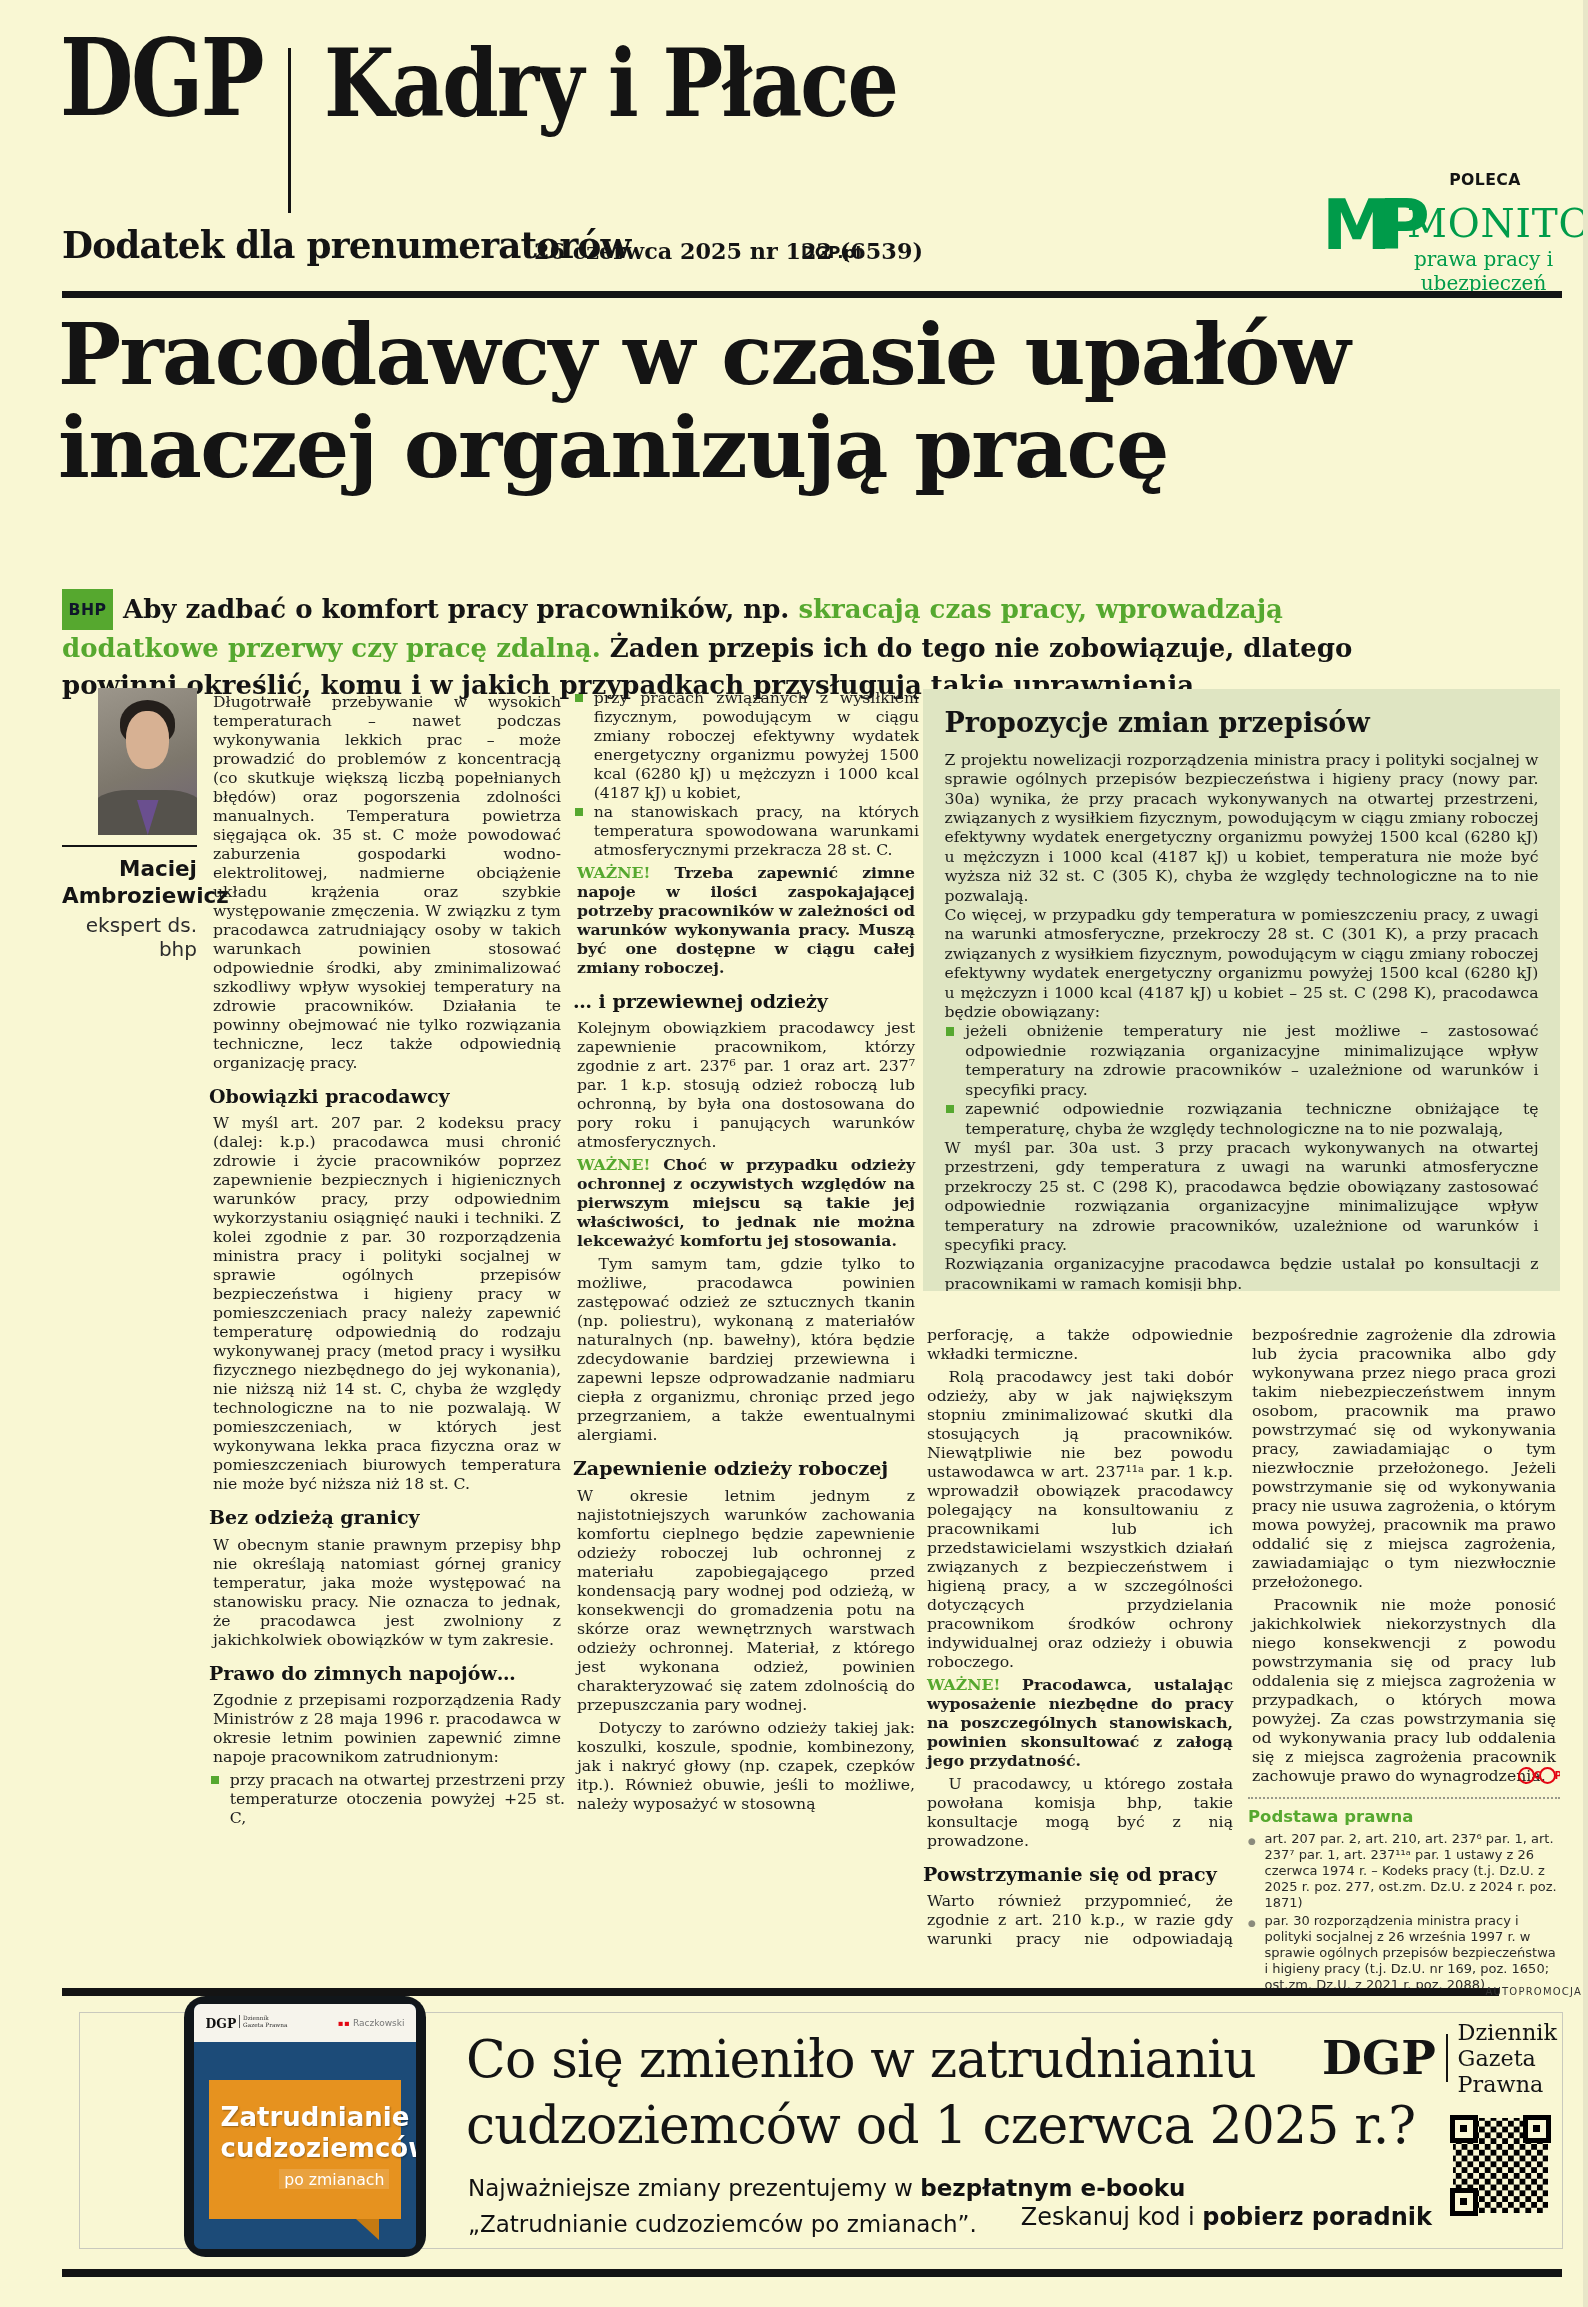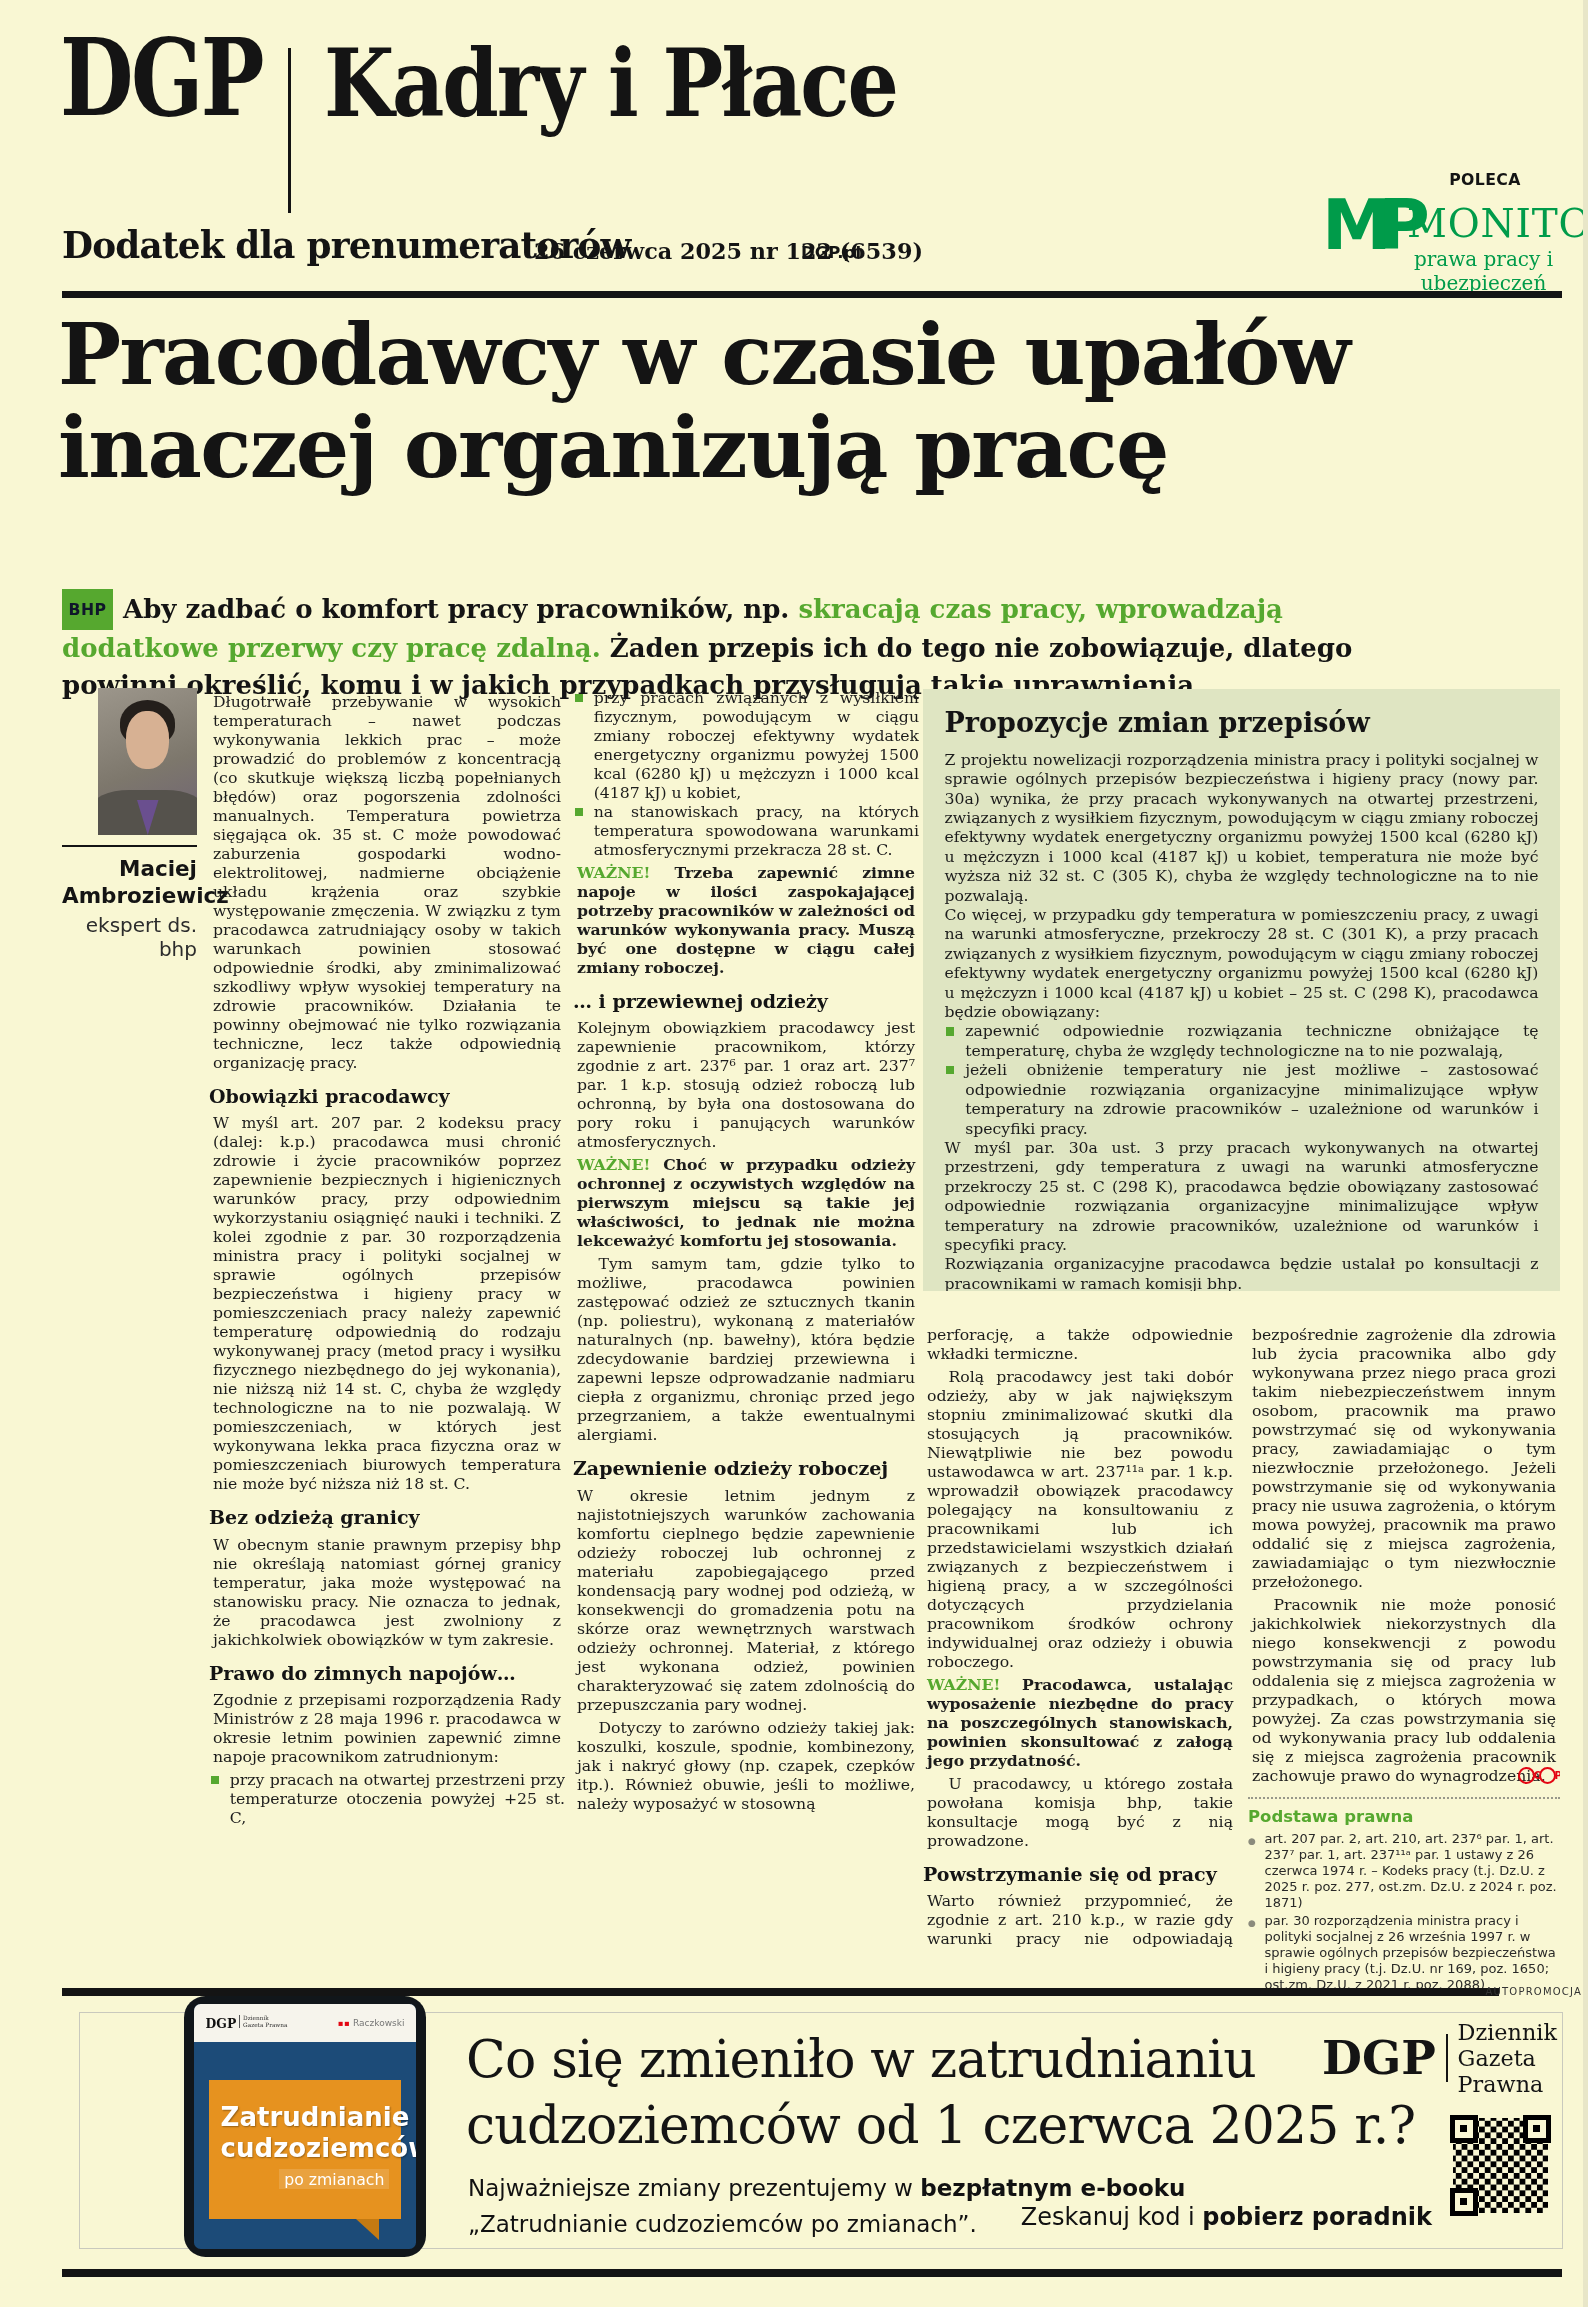--- a/index.html
+++ b/index.html
@@ -201,22 +201,22 @@
     <h3>Zapewnienie odzieży roboczej</h3>
     <p>W okresie letnim jednym z najistotniejszych warunków zachowania komfortu cieplnego będzie zapewnienie odzieży roboczej lub ochronnej z materiału zapobiegającego przed kondensacją pary wodnej pod odzieżą, w konsekwencji do gromadzenia potu na skórze oraz wewnętrznych warstwach odzieży ochronnej. Materiał, z którego jest wykonana odzież, powinien charakteryzować się zatem zdolnością do przepuszczania pary wodnej.</p>
     <p class="ind">Dotyczy to zarówno odzieży takiej jak: koszulki, koszule, spodnie, kombinezony, jak i nakryć głowy (np. czapek, czepków itp.). Również obuwie, jeśli to możliwe, należy wyposażyć w stosowną</p>
   </div>
 
   <div class="abs infobox">
     <h2>Propozycje zmian przepisów</h2>
     <p>Z projektu nowelizacji rozporządzenia ministra pracy i polityki socjalnej w sprawie ogólnych przepisów bezpieczeństwa i higieny pracy (nowy par. 30a) wynika, że przy pracach wykonywanych na otwartej przestrzeni, związanych z wysiłkiem fizycznym, powodującym w ciągu zmiany roboczej efektywny wydatek energetyczny organizmu powyżej 1500 kcal (6280 kJ) u mężczyzn i 1000 kcal (4187 kJ) u kobiet, temperatura nie może być wyższa niż 32 st. C (305 K), chyba że względy technologiczne na to nie pozwalają.</p>
     <p>Co więcej, w przypadku gdy temperatura w pomieszczeniu pracy, z uwagi na warunki atmosferyczne, przekroczy 28 st. C (301 K), a przy pracach związanych z wysiłkiem fizycznym, powodującym w ciągu zmiany roboczej efektywny wydatek energetyczny organizmu powyżej 1500 kcal (6280 kJ) u mężczyzn i 1000 kcal (4187 kJ) u kobiet – 25 st. C (298 K), pracodawca będzie obowiązany:</p>
     <ul class="sq">
+      <li><span>jeżeli obniżenie temperatury nie jest możliwe – zastosować odpowiednie rozwiązania organizacyjne minimalizujące wpływ temperatury na zdrowie pracowników – uzależnione od warunków i specyfiki pracy.</span></li>
       <li><span>zapewnić odpowiednie rozwiązania techniczne obniżające tę temperaturę, chyba że względy technologiczne na to nie pozwalają,</span></li>
-      <li><span>jeżeli obniżenie temperatury nie jest możliwe – zastosować odpowiednie rozwiązania organizacyjne minimalizujące wpływ temperatury na zdrowie pracowników – uzależnione od warunków i specyfiki pracy.</span></li>
     </ul>
     <p>W myśl par. 30a ust. 3 przy pracach wykonywanych na otwartej przestrzeni, gdy temperatura z uwagi na warunki atmosferyczne przekroczy 25 st. C (298 K), pracodawca będzie obowiązany zastosować odpowiednie rozwiązania organizacyjne minimalizujące wpływ temperatury na zdrowie pracowników, uzależnione od warunków i specyfiki pracy.</p>
     <p>Rozwiązania organizacyjne pracodawca będzie ustalał po konsultacji z pracownikami w ramach komisji bhp.</p>
 
   </div>
 
   <div class="abs col col3">
     <p>perforację, a także odpowiednie wkładki termiczne.</p>
     <p class="ind">Rolą pracodawcy jest taki dobór odzieży, aby w jak największym stopniu zminimalizować skutki dla stosujących ją pracowników. Niewątpliwie nie bez powodu ustawodawca w art. 237¹¹ᵃ par. 1 k.p. wprowadził obowiązek pracodawcy polegający na konsultowaniu z pracownikami lub ich przedstawicielami wszystkich działań związanych z bezpieczeństwem i higieną pracy, a w szczególności dotyczących przydzielania pracownikom środków ochrony indywidualnej oraz odzieży i obuwia roboczego.</p>
     <p class="wazne">

